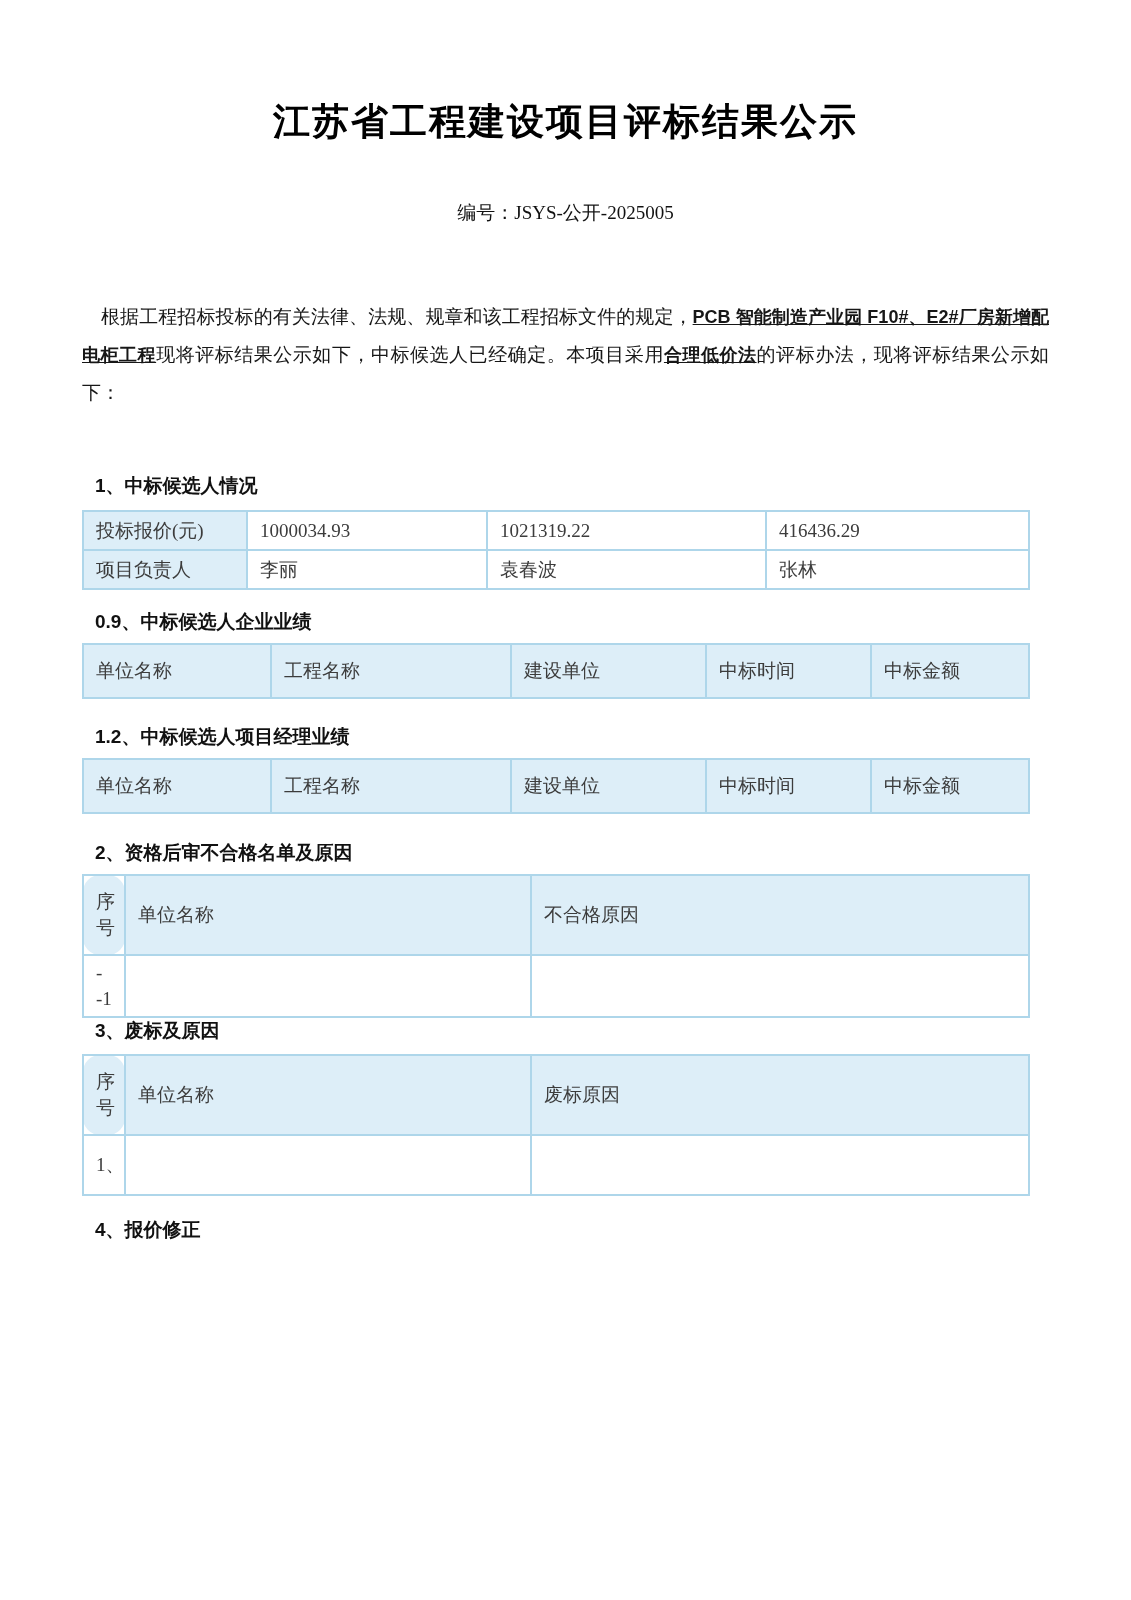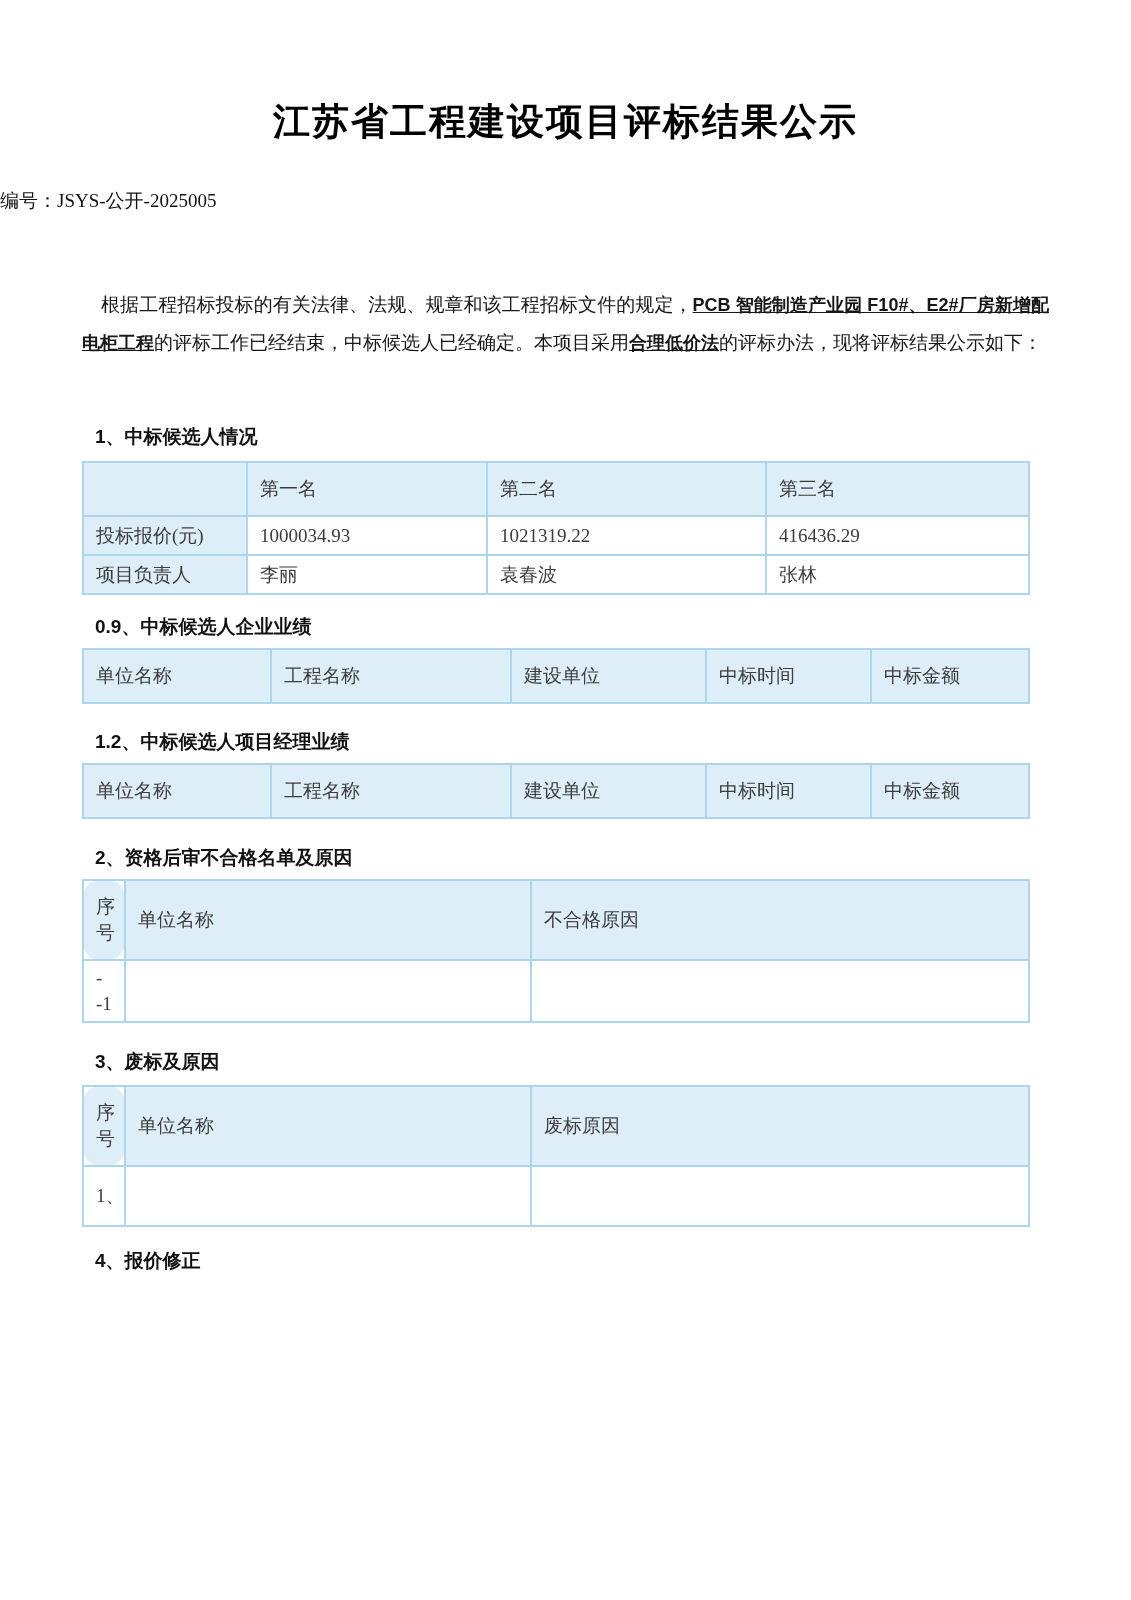--- a/index.html
+++ b/index.html
@@ -19,22 +19,22 @@
   .doc-title {
     margin: 98px 50px 0 50px;
     text-align: center;
     font-size: 37px;
     line-height: 1.3;
     font-weight: bold;
     letter-spacing: 2px;
     color: #000000;
   }
   .doc-number {
-    margin-top: 42px;
-    text-align: left;
+    margin-top: 54px;
+    text-align: center;
     font-size: 19px;
     color: #111111;
   }
   .intro {
     margin: 72px 82px 0 82px;
     font-size: 19px;
     line-height: 37px;
     text-align: justify;
     text-indent: 1em;
     color: #171717;
@@ -54,21 +54,21 @@
     line-height: 25px;
   }
   .mt-s1  { margin-top: 62px; }
   .mt-t1  { margin-top: 12px; }
   .mt-s11 { margin-top: 19px; }
   .mt-t11 { margin-top: 9px;  }
   .mt-s12 { margin-top: 25px; }
   .mt-t12 { margin-top: 9px;  }
   .mt-s2  { margin-top: 26px; }
   .mt-t2  { margin-top: 9px;  }
-  .mt-s3  { margin-top: 26px; }
+  .mt-s3  { }
   .mt-t3  { margin-top: 11px; }
   .mt-s4  { margin-top: 21px; }
   table.tbl {
     border-collapse: collapse;
     table-layout: fixed;
     width: 946px;
     margin-left: 82px;
     font-size: 19px;
     color: #3c3c3c;
   }
@@ -90,38 +90,32 @@
 </style>
 </head>
 <body>
 
 <div class="page">
 
   <div class="doc-title">江苏省工程建设项目评标结果公示</div>
 
   <div class="doc-number">编号：JSYS-公开-2025005</div>
 
-  <p class="intro"><span>根据工程招标投标的有关法律、法规、规章和该工程招标文件的规定，</span><span class="em">PCB 智能制造产业园 F10#、E2#厂房新增配电柜工程</span><span>的评标工作已经结束，中标候选人已经确定。本项目采用</span><span class="em">合理低价法</span><span>的评标办法，现将评标结果公示如下：</span></p>
+  <p class="intro"><span>根据工程招标投标的有关法律、法规、规章和该工程招标文件的规定，</span><span class="em">PCB 智能制造产业园 F10#、E2#厂房新增配电柜工程</span><span>现将评标结果公示如下，中标候选人已经确定。本项目采用</span><span class="em">合理低价法</span><span>的评标办法，现将评标结果公示如下：</span></p>
 
   <div class="sec-heading mt-s1">1、中标候选人情况</div>
 
   <table class="tbl mt-t1">
     <colgroup>
         <col style="width:164px">
         <col style="width:240px">
         <col style="width:279px">
         <col style="width:263px">
       </colgroup>
     <tbody>
-        <tr class="row-h54">
-      <td class="hd"></td>
-      <td class="hd">第一名</td>
-      <td class="hd">第二名</td>
-      <td class="hd">第三名</td>
-    </tr>
     <tr class="row-h51">
       <td class="hd">投标报价(元)</td>
       <td>1000034.93</td>
       <td>1021319.22</td>
       <td>416436.29</td>
     </tr>
     <tr class="row-h51">
       <td class="hd">项目负责人</td>
       <td>李丽</td>
       <td>袁春波</td>

